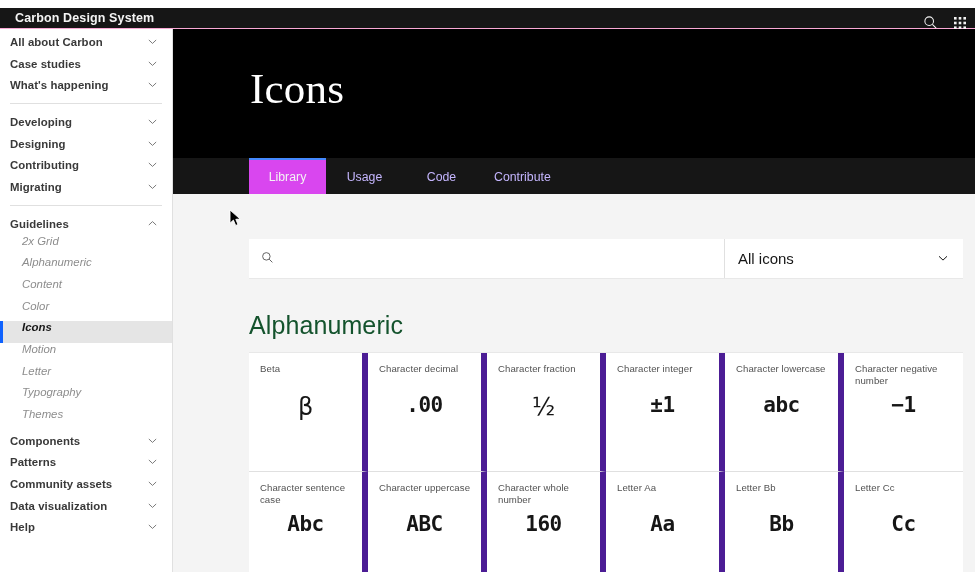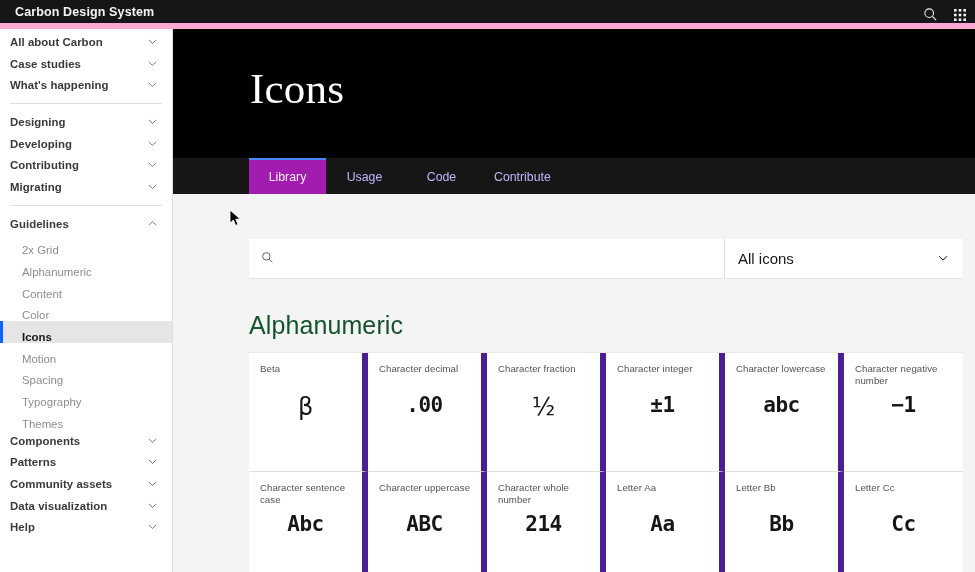--- a/index.html
+++ b/index.html
@@ -8,25 +8,25 @@
     width: 975px; height: 572px;
     overflow: hidden;
     background: #ffffff;
     font-family: "Liberation Sans", sans-serif;
     -webkit-font-smoothing: antialiased;
   }
   #app { position: relative; width: 975px; height: 572px; }
 
   
   .masthead {
-    position: absolute; top: 0; left: 0;
-    width: 975px; height: 29px;
+    position: absolute; top: 8px; left: 0;
+    width: 975px; height: 21px;
     background: #161616;
     display: flex; align-items: center;
-    border-bottom: 6px solid #f9a8d4;
+    border-bottom: 1px solid #f9a8d4;
   }
   .masthead-title {
     color: #f4f4f4;
     font-size: 12.5px;
     font-weight: 600;
     letter-spacing: .01em;
     margin-left: 15px;
   }
   .masthead-actions {
     margin-left: auto; display: flex; height: 100%;
@@ -66,24 +66,25 @@
     margin-left: auto;
     color: #6f6f6f;
     display: block;
   }
   .nav-divider {
     height: 1px; background: #e0e0e0;
     margin: 7px 10px 7px 10px;
   }
   .sub-row {
     position: relative;
-    display: flex; align-items: flex-end;
+    display: flex; align-items: flex-start;
     height: 21.7px;
     padding-left: 22px;
     cursor: pointer;
+    font-style: italic;
   }
   .sub-label {
     font-size: 11.4px;
     color: #8d8d8d;
     font-weight: 400;
     white-space: nowrap;
   }
   .sub-row.active { background: #e5e5e5; }
   .sub-row.active .sub-label { color: #161616; font-weight: 600; }
   .sub-row.active::before {
@@ -122,21 +123,21 @@
   .tab {
     display: flex; align-items: center; justify-content: center;
     min-width: 77px;
     padding: 0 14px;
     font-size: 12.3px;
     color: #c4b5fd;
     cursor: pointer;
     border-top: 2px solid transparent;
   }
   .tab.active {
-    background: #a21caf;
+    background: #d946ef;
     color: #f4f4f4;
     border-top: 2px solid #4589ff;
     text-align: center;
   }
 
   
   .search-wrap {
     margin: 45px 12px 0 76px;
     display: flex;
     background: #ffffff;
@@ -287,29 +288,29 @@
               <path d="M2 4.3L6 8.1l4-3.8" fill="none" stroke="#6f6f6f" stroke-width="1"></path>
             </svg>
         </span>
       </div>
     </div>
 
     <div class="nav-divider"></div>
 
     <div class="nav-group">
       <div class="nav-row">
+        <span class="nav-label">Developing</span>
+        <span class="chev">
+          <svg width="11" height="11" viewBox="0 0 12 12">
+              <path d="M2 4.3L6 8.1l4-3.8" fill="none" stroke="#6f6f6f" stroke-width="1"></path>
+            </svg>
+        </span>
+      </div>
+      <div class="nav-row">
         <span class="nav-label">Designing</span>
-        <span class="chev">
-          <svg width="11" height="11" viewBox="0 0 12 12">
-              <path d="M2 4.3L6 8.1l4-3.8" fill="none" stroke="#6f6f6f" stroke-width="1"></path>
-            </svg>
-        </span>
-      </div>
-      <div class="nav-row">
-        <span class="nav-label">Developing</span>
         <span class="chev">
           <svg width="11" height="11" viewBox="0 0 12 12">
               <path d="M2 4.3L6 8.1l4-3.8" fill="none" stroke="#6f6f6f" stroke-width="1"></path>
             </svg>
         </span>
       </div>
       <div class="nav-row">
         <span class="nav-label">Contributing</span>
         <span class="chev">
           <svg width="11" height="11" viewBox="0 0 12 12">
@@ -351,21 +352,21 @@
       <div class="sub-row">
         <span class="sub-label">Color</span>
       </div>
       <div class="sub-row active">
         <span class="sub-label">Icons</span>
       </div>
       <div class="sub-row">
         <span class="sub-label">Motion</span>
       </div>
       <div class="sub-row">
-        <span class="sub-label">Spacing</span>
+        <span class="sub-label">Letter</span>
       </div>
       <div class="sub-row">
         <span class="sub-label">Typography</span>
       </div>
       <div class="sub-row">
         <span class="sub-label">Themes</span>
       </div>
 
       <div class="nav-row">
         <span class="nav-label">Components</span>
@@ -483,21 +484,21 @@
       <div class="cell">
         <div class="cell-label">Character sentence case</div>
         <div class="cell-glyph">Abc</div>
       </div>
       <div class="cell">
         <div class="cell-label">Character uppercase</div>
         <div class="cell-glyph">ABC</div>
       </div>
       <div class="cell">
         <div class="cell-label">Character whole number</div>
-        <div class="cell-glyph">214</div>
+        <div class="cell-glyph">160</div>
       </div>
       <div class="cell">
         <div class="cell-label">Letter Aa</div>
         <div class="cell-glyph">Aa</div>
       </div>
       <div class="cell">
         <div class="cell-label">Letter Bb</div>
         <div class="cell-glyph">Bb</div>
       </div>
       <div class="cell">

